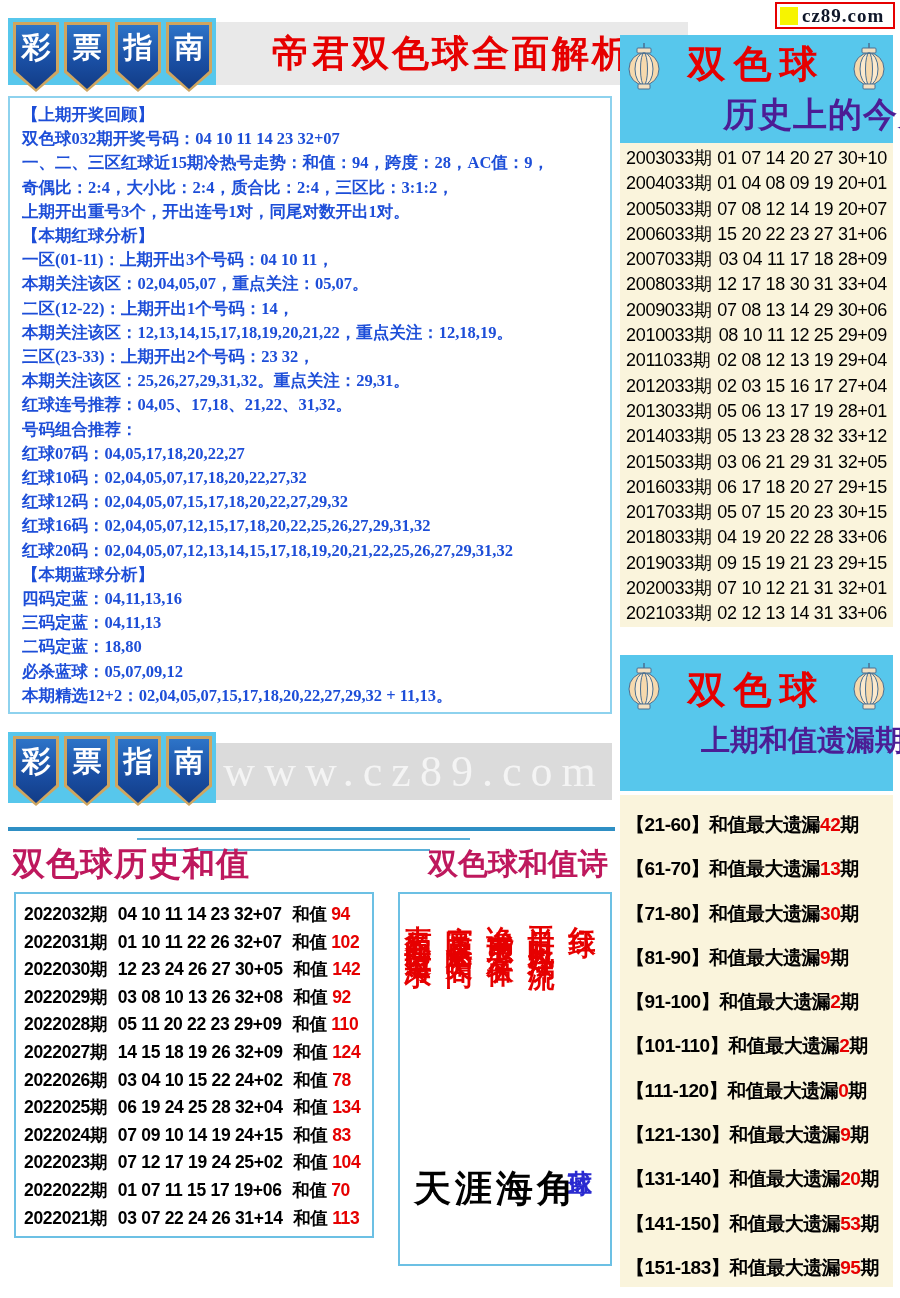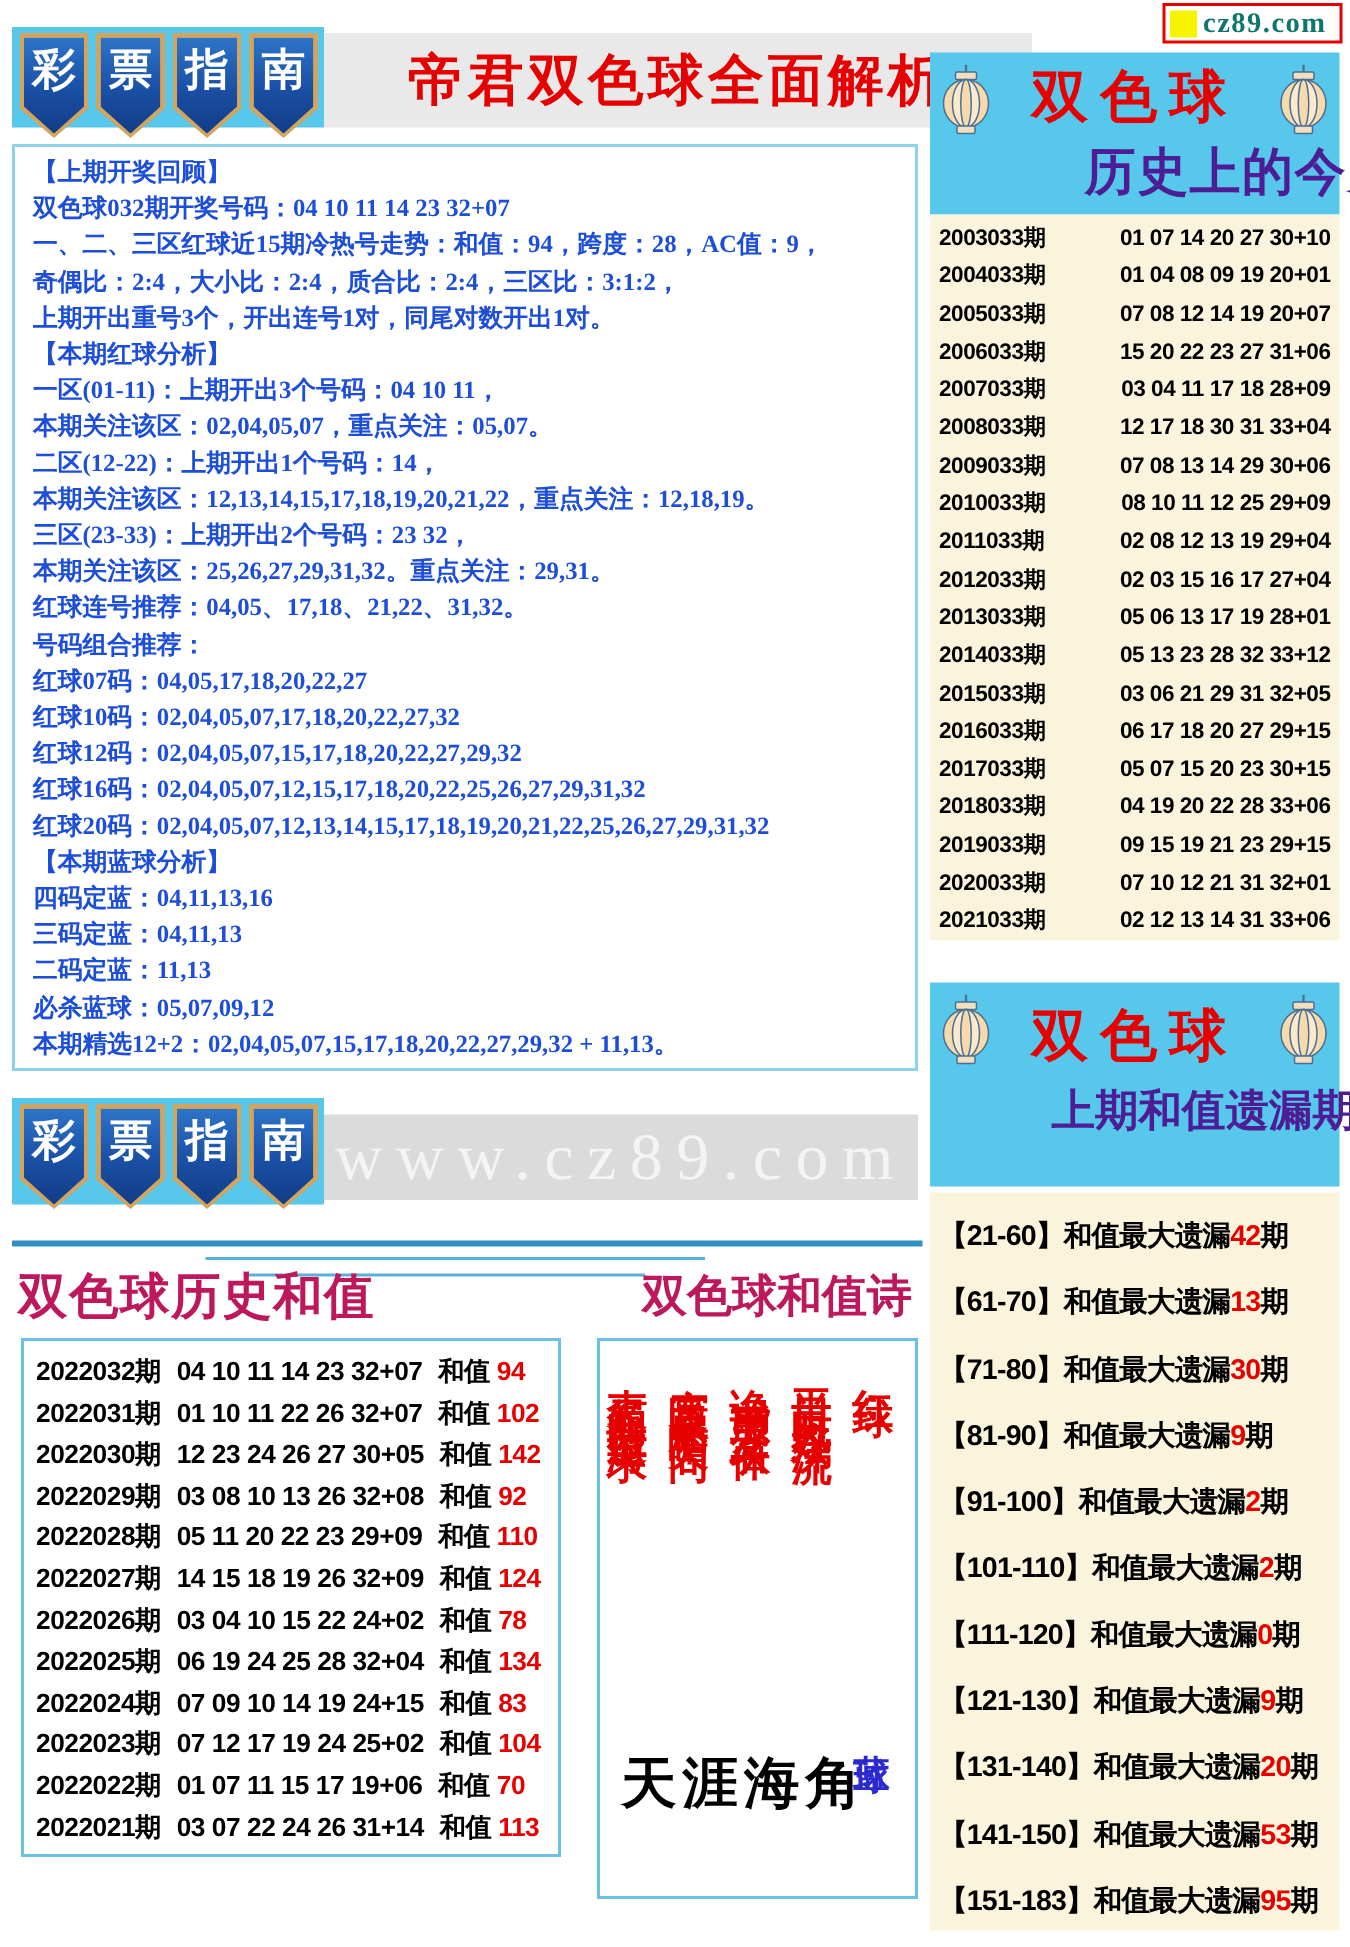--- a/index.html
+++ b/index.html
@@ -3,21 +3,21 @@
 <meta charset="utf-8">
 <style>
   html,body{margin:0;padding:0;background:#ffffff;}
   body{font-family:"Liberation Sans",sans-serif;}
   #page{position:relative;width:900px;height:1298px;background:#ffffff;overflow:hidden;}
 
   
   .corner-logo{position:absolute;left:775px;top:2px;width:120px;height:27px;border:2px solid #e60000;
     background:#ffffff;display:flex;align-items:center;box-sizing:border-box;}
   .logo-square{width:18px;height:18px;background:#f7f400;margin:0 4px 0 3px;}
-  .logo-text{color:#0f766e;font-weight:bold;font-size:19px;font-family:"Liberation Serif",serif;letter-spacing:1px;}
+  .logo-text{color:#0f172a;font-weight:bold;font-size:19px;font-family:"Liberation Serif",serif;letter-spacing:1px;}
 
   
   .strip{position:absolute;background:#57c7ec;display:flex;gap:5px;padding:4px 0 0 5px;box-sizing:border-box;}
   .strip1{left:8px;top:18px;width:208px;height:67px;}
   .strip2{left:8px;top:732px;width:208px;height:71px;}
   .shield{width:46px;height:70px;background:#cfa55f;clip-path:polygon(0 0,100% 0,100% 72%,50% 100%,0 72%);
     position:relative;flex:0 0 auto;}
   .shield-inner{position:absolute;left:3px;top:3px;right:3px;bottom:3px;
     background:linear-gradient(180deg,#2d74c8 0%,#1a4fa4 55%,#123c86 100%);
     clip-path:polygon(0 0,100% 0,100% 72%,50% 100%,0 72%);
@@ -78,21 +78,21 @@
   .rp-blue{position:absolute;left:0;width:100%;text-align:right;color:#4c1d95;font-weight:bold;
     font-family:"Liberation Serif",serif;padding-left:40px;}
   .rp1-header .rp-blue{top:57px;font-size:34px;letter-spacing:1px;}
   .rp2-header .rp-blue{top:66px;font-size:29px;letter-spacing:0px;}
   .lantern{position:absolute;width:36px;height:52px;}
   .lantern.lt-left{left:6px;top:8px;}
   .lantern.lt-right{right:6px;top:8px;}
 
   .rp-list{position:absolute;left:620px;width:273px;background:#faf4dc;box-sizing:border-box;overflow:hidden;}
   .rp1-list{top:143px;height:484px;padding:3px 6px 0 6px;}
-  .ht-row{display:flex;justify-content:space-between;font-size:15px;font-weight:bold;line-height:25.3px;
+  .ht-row{display:flex;justify-content:space-between;font-size:18px;font-weight:normal;line-height:25.3px;
     letter-spacing:-0.3px;white-space:nowrap;}
   .rp2-list{top:795px;height:492px;padding:8px 0 0 6px;}
   .om-row{font-size:19px;font-weight:bold;line-height:44.3px;white-space:nowrap;letter-spacing:-0.5px;}
   .om-count{color:#e60000;}
 </style>
 </head>
 <body>
 
 <div id="page">
 
@@ -144,21 +144,21 @@
       <div class="analysis-line">红球连号推荐：04,05、17,18、21,22、31,32。</div>
       <div class="analysis-line">号码组合推荐：</div>
       <div class="analysis-line">红球07码：04,05,17,18,20,22,27</div>
       <div class="analysis-line">红球10码：02,04,05,07,17,18,20,22,27,32</div>
       <div class="analysis-line">红球12码：02,04,05,07,15,17,18,20,22,27,29,32</div>
       <div class="analysis-line">红球16码：02,04,05,07,12,15,17,18,20,22,25,26,27,29,31,32</div>
       <div class="analysis-line">红球20码：02,04,05,07,12,13,14,15,17,18,19,20,21,22,25,26,27,29,31,32</div>
       <div class="analysis-line">【本期蓝球分析】</div>
       <div class="analysis-line">四码定蓝：04,11,13,16</div>
       <div class="analysis-line">三码定蓝：04,11,13</div>
-      <div class="analysis-line">二码定蓝：11,13</div>
+      <div class="analysis-line">二码定蓝：18,80</div>
       <div class="analysis-line">必杀蓝球：05,07,09,12</div>
       <div class="analysis-line">本期精选12+2：02,04,05,07,15,17,18,20,22,27,29,32 + 11,13。</div>
   </div>
 
   <div class="strip strip2">
     <div class="shield">
         <div class="shield-inner">
           <span>彩</span>
         </div>
       </div>

